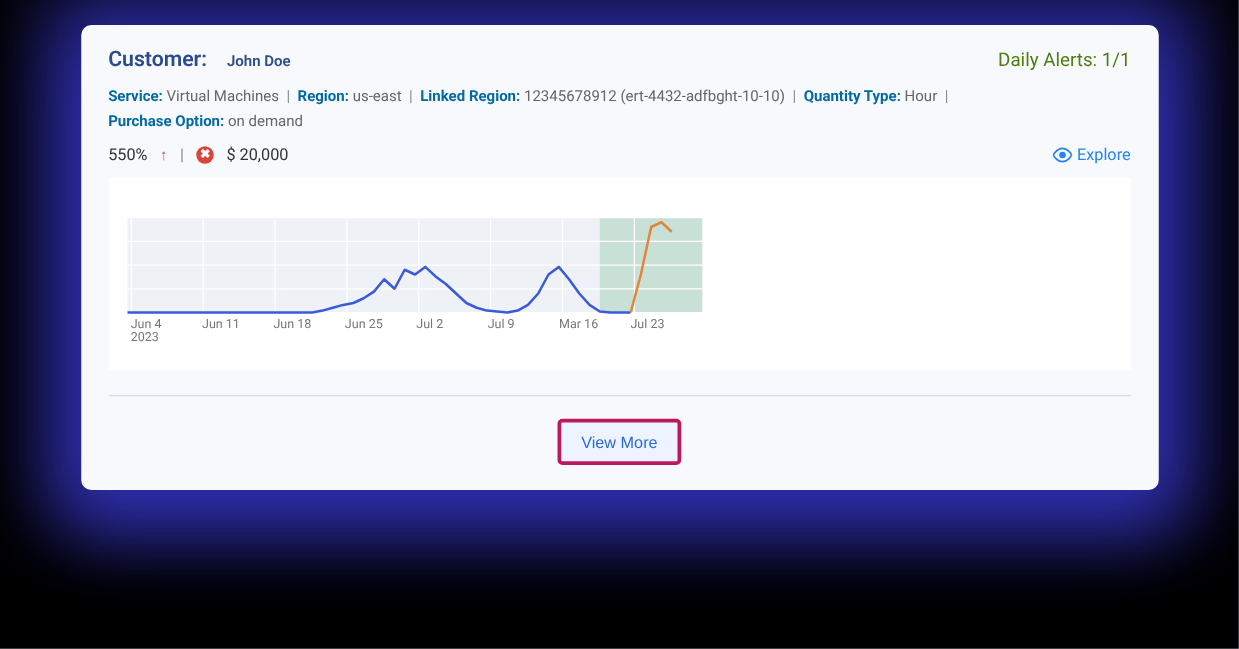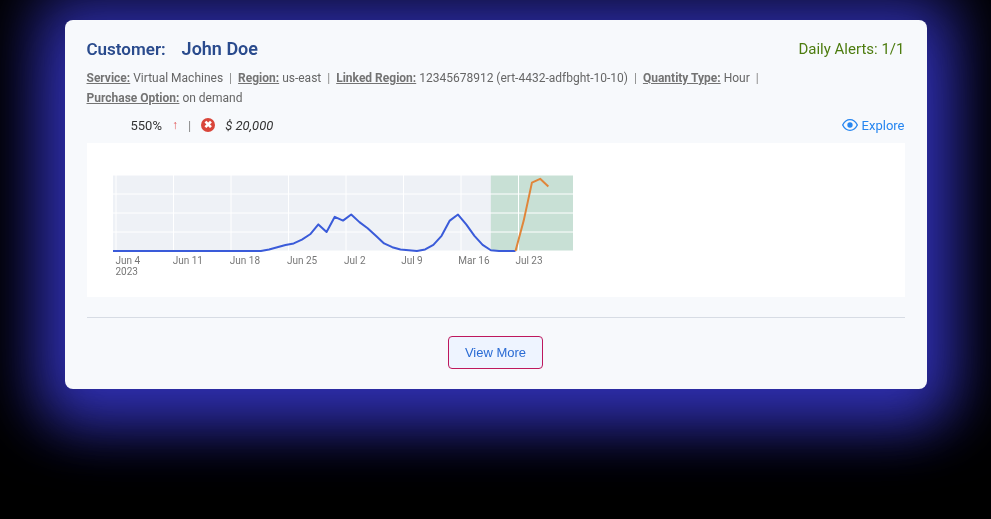--- a/index.html
+++ b/index.html
@@ -28,44 +28,43 @@
     margin-bottom: 12px;
   }
   .customer-label {
     color: #2a4b8d;
     font-weight: 600;
     font-size: 17px;
   }
   .customer-name {
     color: #2a4b8d;
     font-weight: 600;
-    font-size: 18px;
+    font-size: 12px;
     margin-left: 12px;
   }
   .alerts {
     color: #4d7c0f;
     font-size: 15px;
   }
   .meta-row {
     font-size: 12px;
     color: #666;
     margin-bottom: 12px;
     display: flex;
     flex-wrap: wrap;
     gap: 6px;
     align-items: center;
   }
-  .meta-row b { color: #737373; font-weight: 700; text-decoration: underline; }
+  .meta-row b { color: #0369a1; font-weight: 700; }
   .sep { color: #888; }
   .stats-row {
     display: flex;
     justify-content: space-between;
     align-items: center;
     margin-bottom: 10px;
-    margin-left: 44px;
   }
   .stats-left {
     display: flex;
     align-items: center;
     gap: 10px;
     font-size: 13px;
     color: #333;
   }
   .pct { color: #333; }
   .arrow-up-icon {
@@ -75,42 +74,42 @@
   }
   .stop-icon {
     width: 14px; height: 14px;
     background: #d9453a;
     border-radius: 50%;
     display: inline-flex;
     align-items: center; justify-content: center;
     color: #fff; font-size: 10px; font-weight: bold;
     line-height: 1;
   }
-  .amount { color: #333; font-style: italic; }
+  .amount { color: #333; }
   .explore {
     display: flex;
     align-items: center;
     gap: 4px;
     color: #2585f0;
     font-size: 13px;
     cursor: pointer;
   }
   .eye-icon {
     width: 16px; height: 16px;
     display: inline-flex; align-items: center; justify-content: center;
   }
   .eye-icon svg { display: block; }
   .chart-panel {
     background: #fff;
     padding: 30px 10px 20px 10px;
     margin-bottom: 20px;
   }
   .chart-wrap {
     width: 465px;
-    margin-left: 11px;
+    margin-left: 0;
   }
   .chart-svg {
     width: 100%;
     display: block;
   }
   .chart-ticks {
     display: flex;
     font-size: 10px;
     color: #777;
     padding-left: 8px;
@@ -129,21 +128,21 @@
   hr.div {
     border: none;
     border-top: 1px solid #d7dce4;
     margin: 8px 0 18px 0;
   }
   .viewmore-row {
     display: flex;
     justify-content: center;
   }
   .viewmore-btn {
-    border: 1px solid #be185d;
+    border: 3px solid #be185d;
     background: #eef4ff;
     color: #2a6bd4;
     font-size: 13px;
     padding: 8px 16px;
     border-radius: 4px;
     cursor: pointer;
   }
 </style>
 </head>
 <body>

